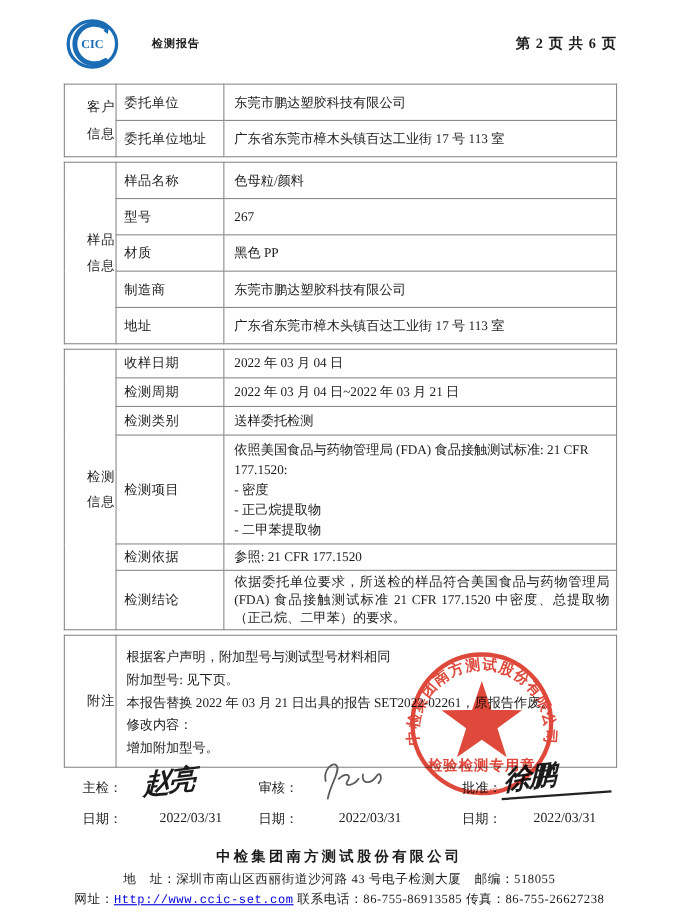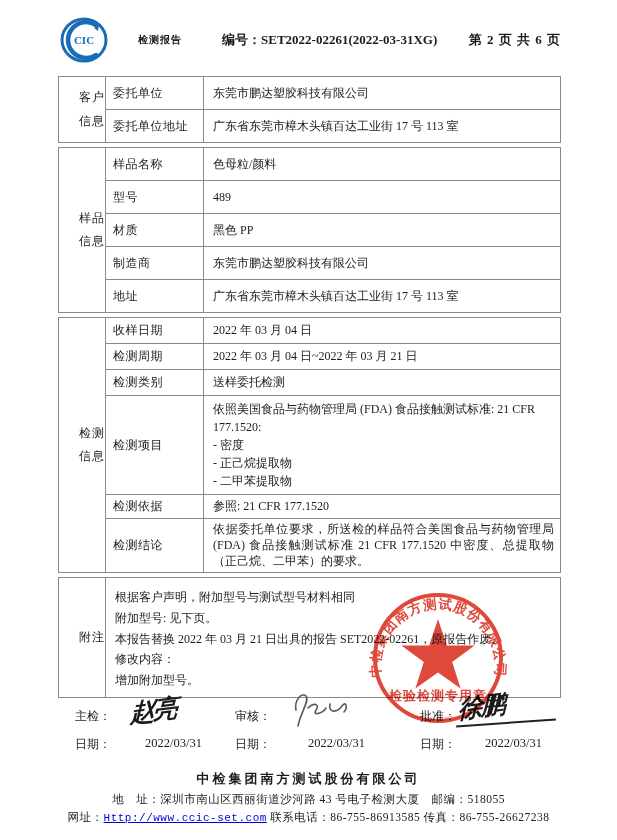--- a/index.html
+++ b/index.html
@@ -77,21 +77,20 @@
 <div class="header">
   <div class="logo-wrap">
     <svg width="66" height="48" viewBox="0 0 66 48">
       <ellipse cx="26" cy="24" rx="22" ry="21" fill="none" stroke="#1a6cb5" stroke-width="3"></ellipse>
       <path d="M38,9 A18,18 0 1 0 38,39" fill="none" stroke="#1a6cb5" stroke-width="4.5" stroke-linecap="round"></path>
       <path d="M36,12 l5,-3 l-1,6 z" fill="#1a6cb5"></path>
       <text x="26" y="28" text-anchor="middle" font-size="11" font-weight="bold" font-family="Liberation Serif, serif" fill="#1a6cb5">CIC</text>
     </svg>
   </div>
   <div class="doc-title">检测报告</div>
-  <div class="report-no"><span>编号：</span><span>SET2022-02261(2022-03-31XG)</span></div>
   <div class="page-info">第 2 页 共 6 页</div>
 </div>
 
 <div class="tables">
 
   <table class="sec">
     <colgroup>
         <col style="width:47px">
         <col style="width:98px">
         <col style="width:357px">
@@ -118,21 +117,21 @@
       </colgroup>
     <tbody>
         <tr style="height:33px">
       <td class="sec-label" rowspan="5">
         <span class="vwrap">样品信息</span></td>
       <td class="row-label">样品名称</td>
       <td class="row-value">色母粒/颜料</td>
     </tr>
     <tr style="height:33px">
       <td class="row-label">型号</td>
-      <td class="row-value">489</td>
+      <td class="row-value">267</td>
     </tr>
     <tr style="height:33px">
       <td class="row-label">材质</td>
       <td class="row-value">黑色 PP</td>
     </tr>
     <tr style="height:33px">
       <td class="row-label">制造商</td>
       <td class="row-value">东莞市鹏达塑胶科技有限公司</td>
     </tr>
     <tr style="height:33px">

